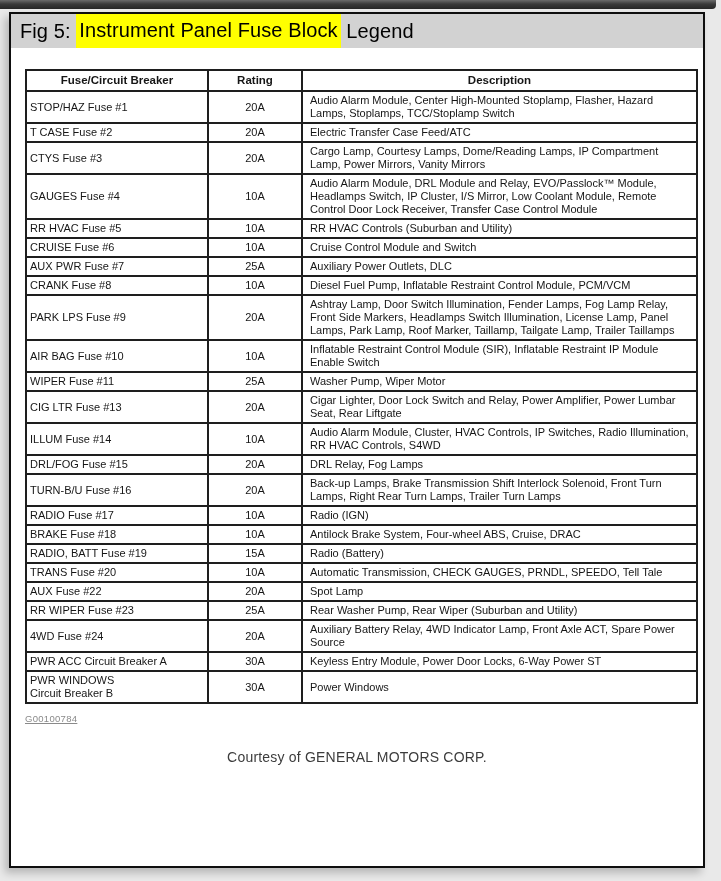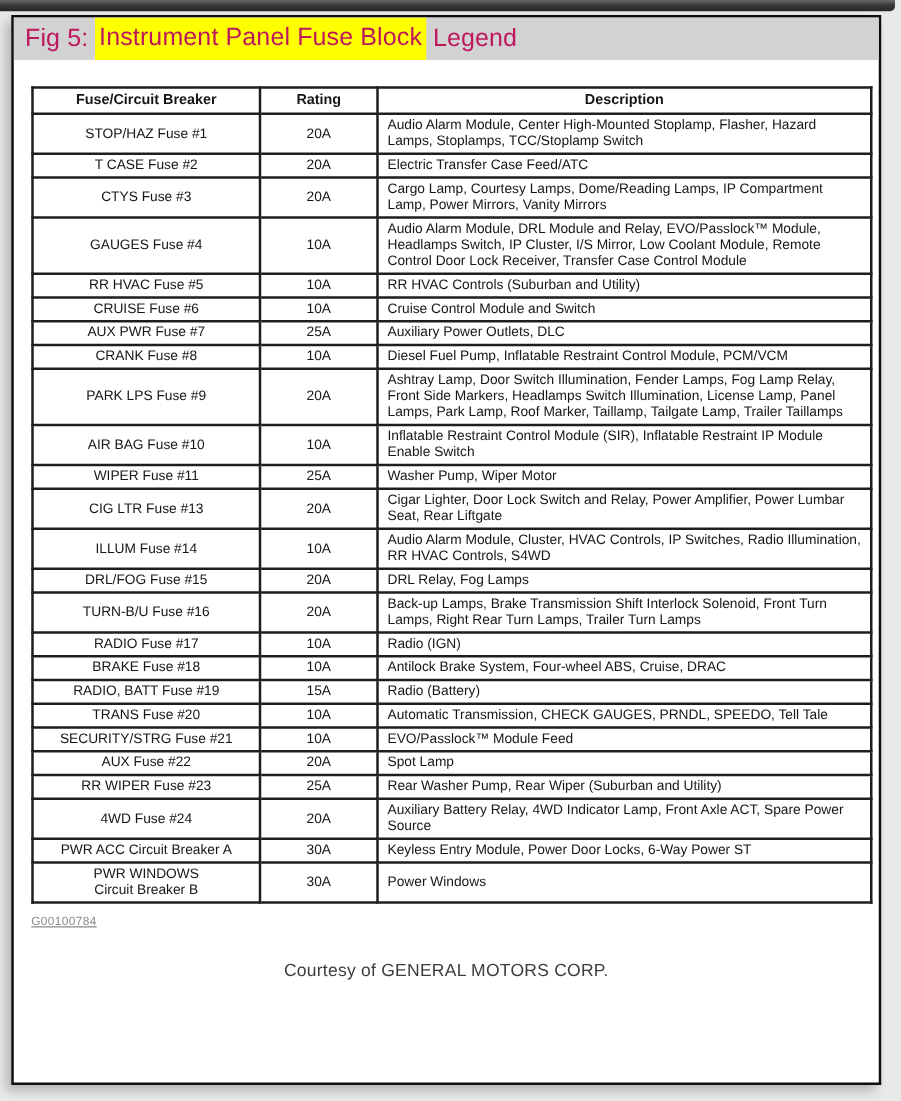--- a/index.html
+++ b/index.html
@@ -34,21 +34,21 @@
     overflow: hidden;
   }
   .caption-band {
     height: 34px;
     background: #d2d2d2;
     display: flex;
     align-items: center;
     padding-left: 9px;
     font-size: 20px;
     font-weight: 400;
-    color: #be185d;
+    color: #000000;
     letter-spacing: 0.1px;
   }
   .caption-band span { white-space: pre-wrap; }
   .caption-highlight {
     background: #ffff00;
     padding: 5px 3px 6px 3px;
   }
   .table-wrap {
     margin: 21px 0 0 14px;
     width: 559px;
@@ -65,21 +65,20 @@
   table.fuse-table td {
     border: 2px solid #1e1e1e;
   }
   table.fuse-table th {
     font-size: 11.5px;
     font-weight: bold;
     text-align: center;
     padding: 3px 2px;
   }
   td.cell-fuse {
-    text-align: center;
     vertical-align: middle;
     padding: 2px 3px;
     white-space: pre-line;
   }
   td.cell-rating {
     text-align: center;
     vertical-align: middle;
     padding: 2px 3px;
   }
   td.cell-desc {
@@ -241,25 +240,20 @@
     <td class="cell-rating">15A</td>
     <td class="cell-desc">Radio (Battery)</td>
   </tr>
 
   <tr>
     <td class="cell-fuse">TRANS Fuse #20</td>
     <td class="cell-rating">10A</td>
     <td class="cell-desc">Automatic Transmission, CHECK GAUGES, PRNDL, SPEEDO, Tell Tale</td>
   </tr>
 
-  <tr>
-    <td class="cell-fuse">SECURITY/STRG Fuse #21</td>
-    <td class="cell-rating">10A</td>
-    <td class="cell-desc">EVO/Passlock™ Module Feed</td>
-  </tr>
 
   <tr>
     <td class="cell-fuse">AUX Fuse #22</td>
     <td class="cell-rating">20A</td>
     <td class="cell-desc">Spot Lamp</td>
   </tr>
 
   <tr>
     <td class="cell-fuse">RR WIPER Fuse #23</td>
     <td class="cell-rating">25A</td>

